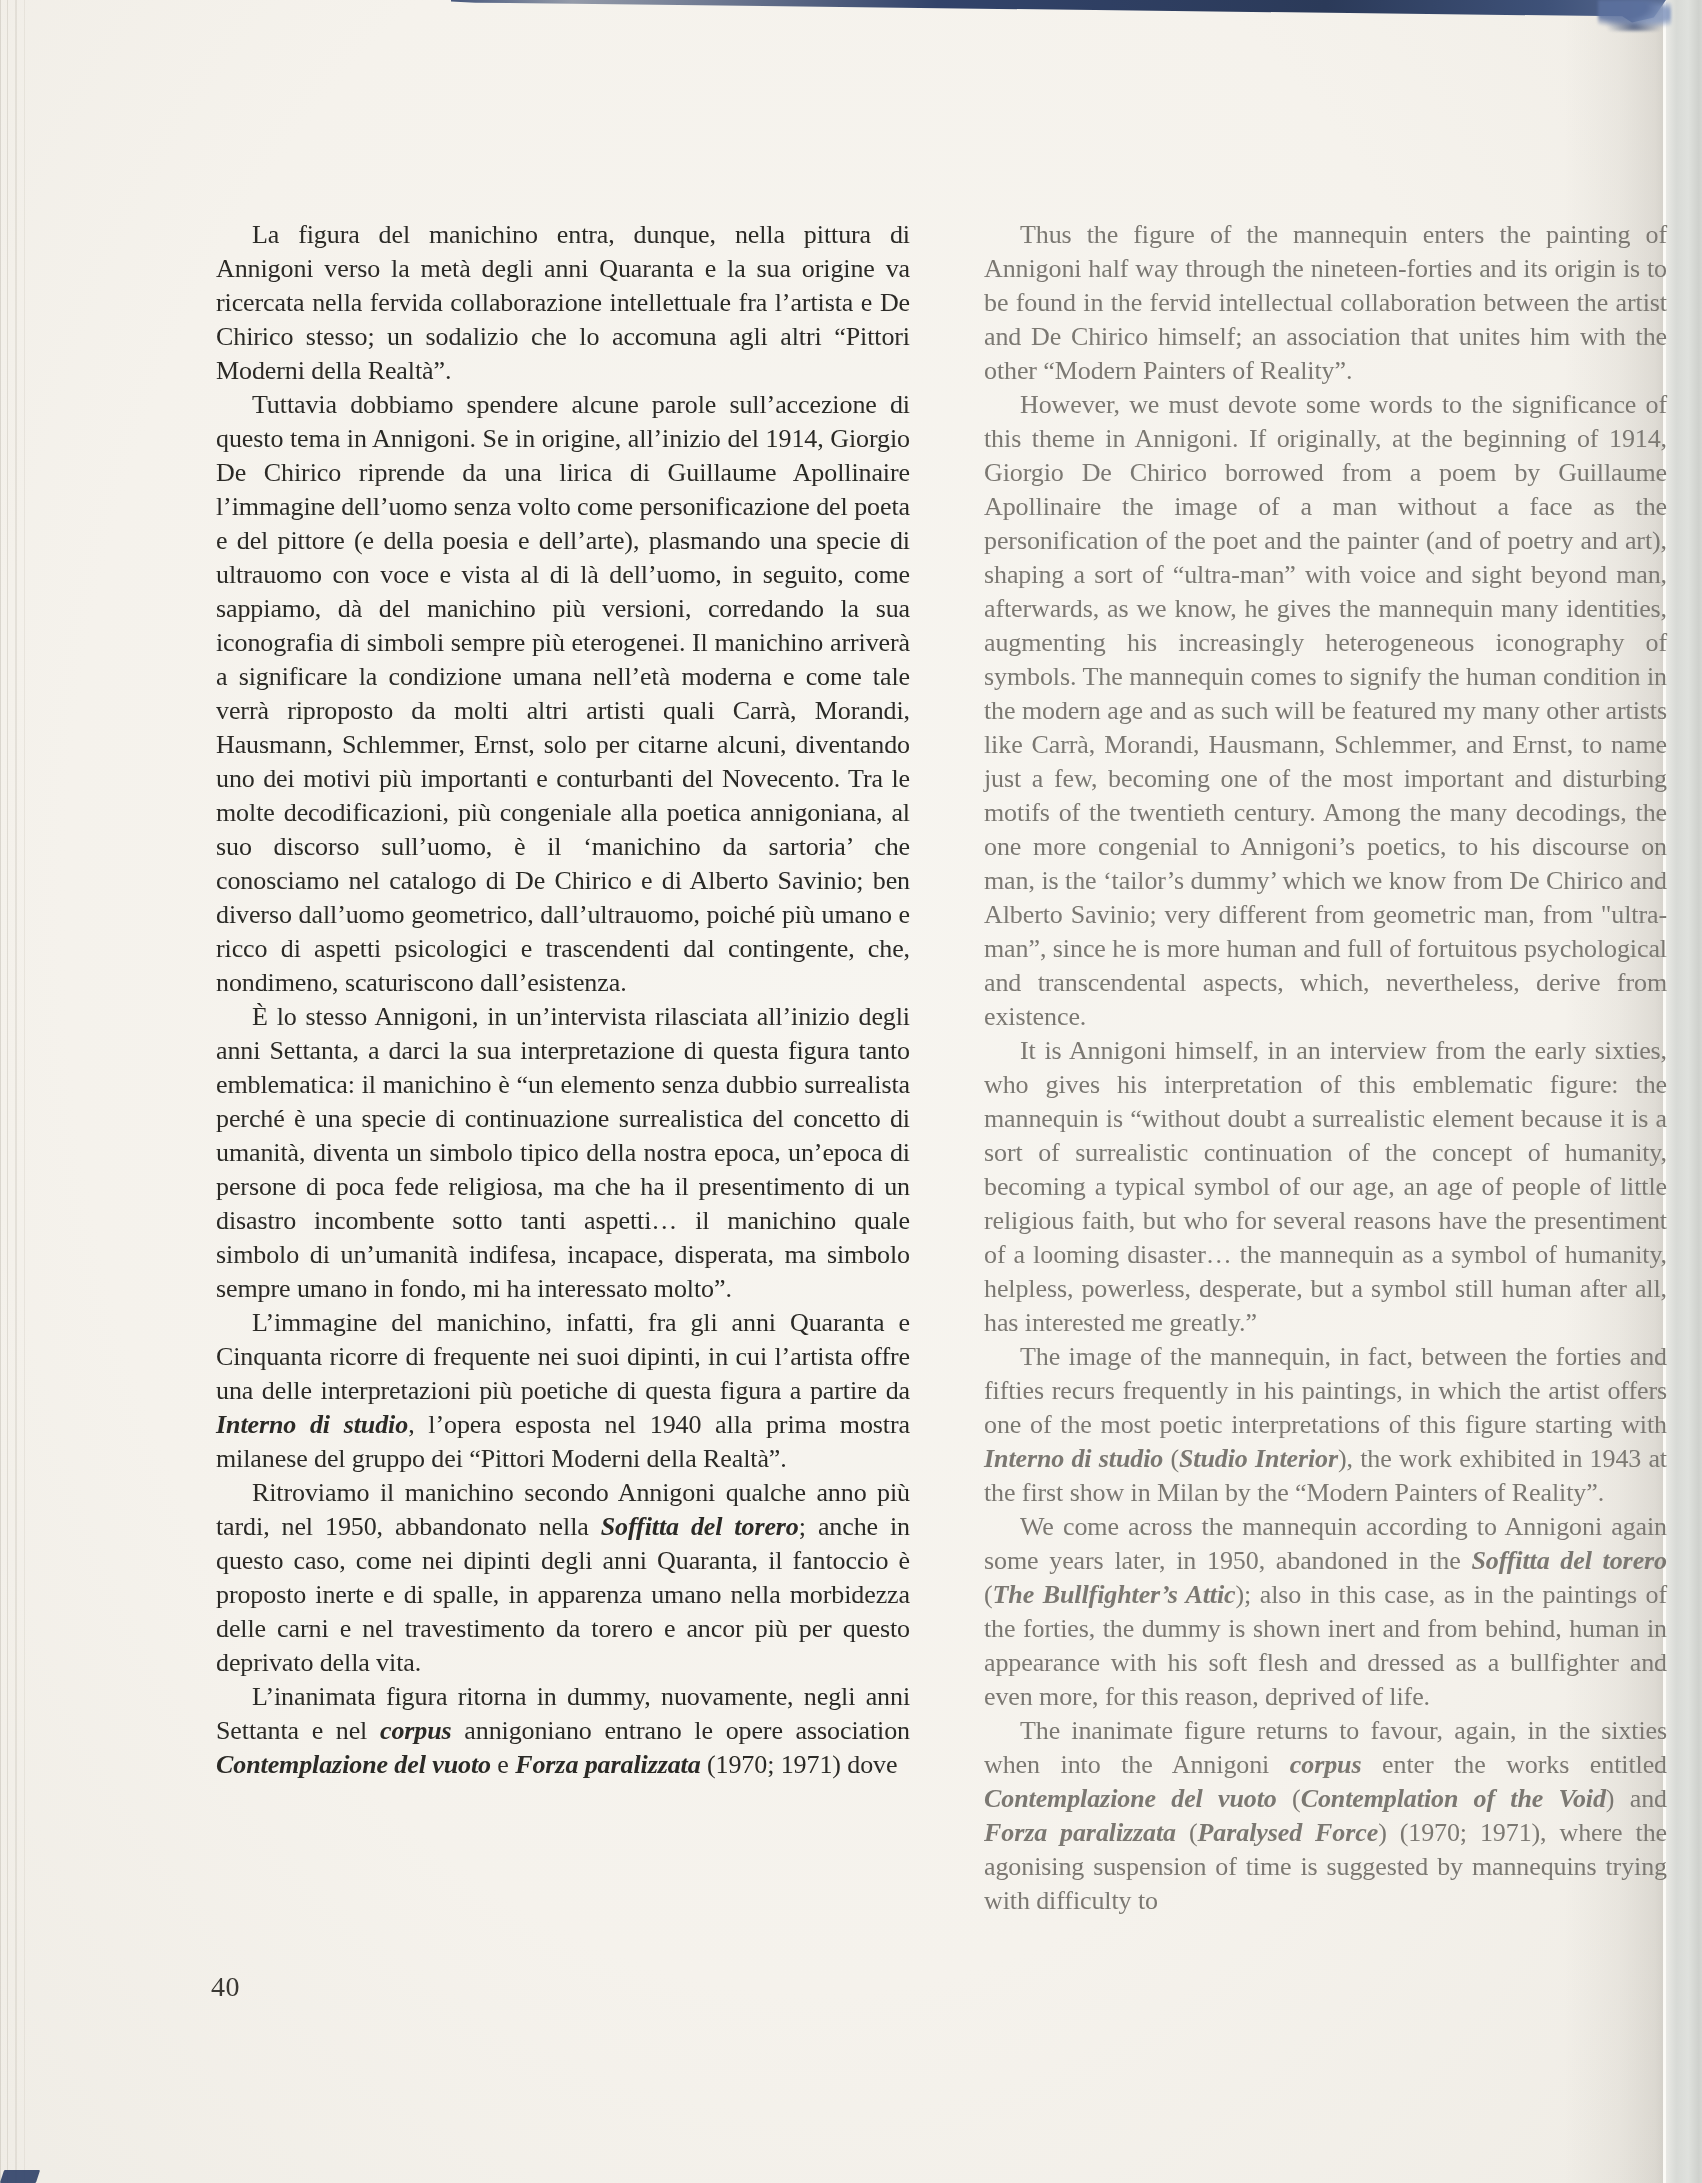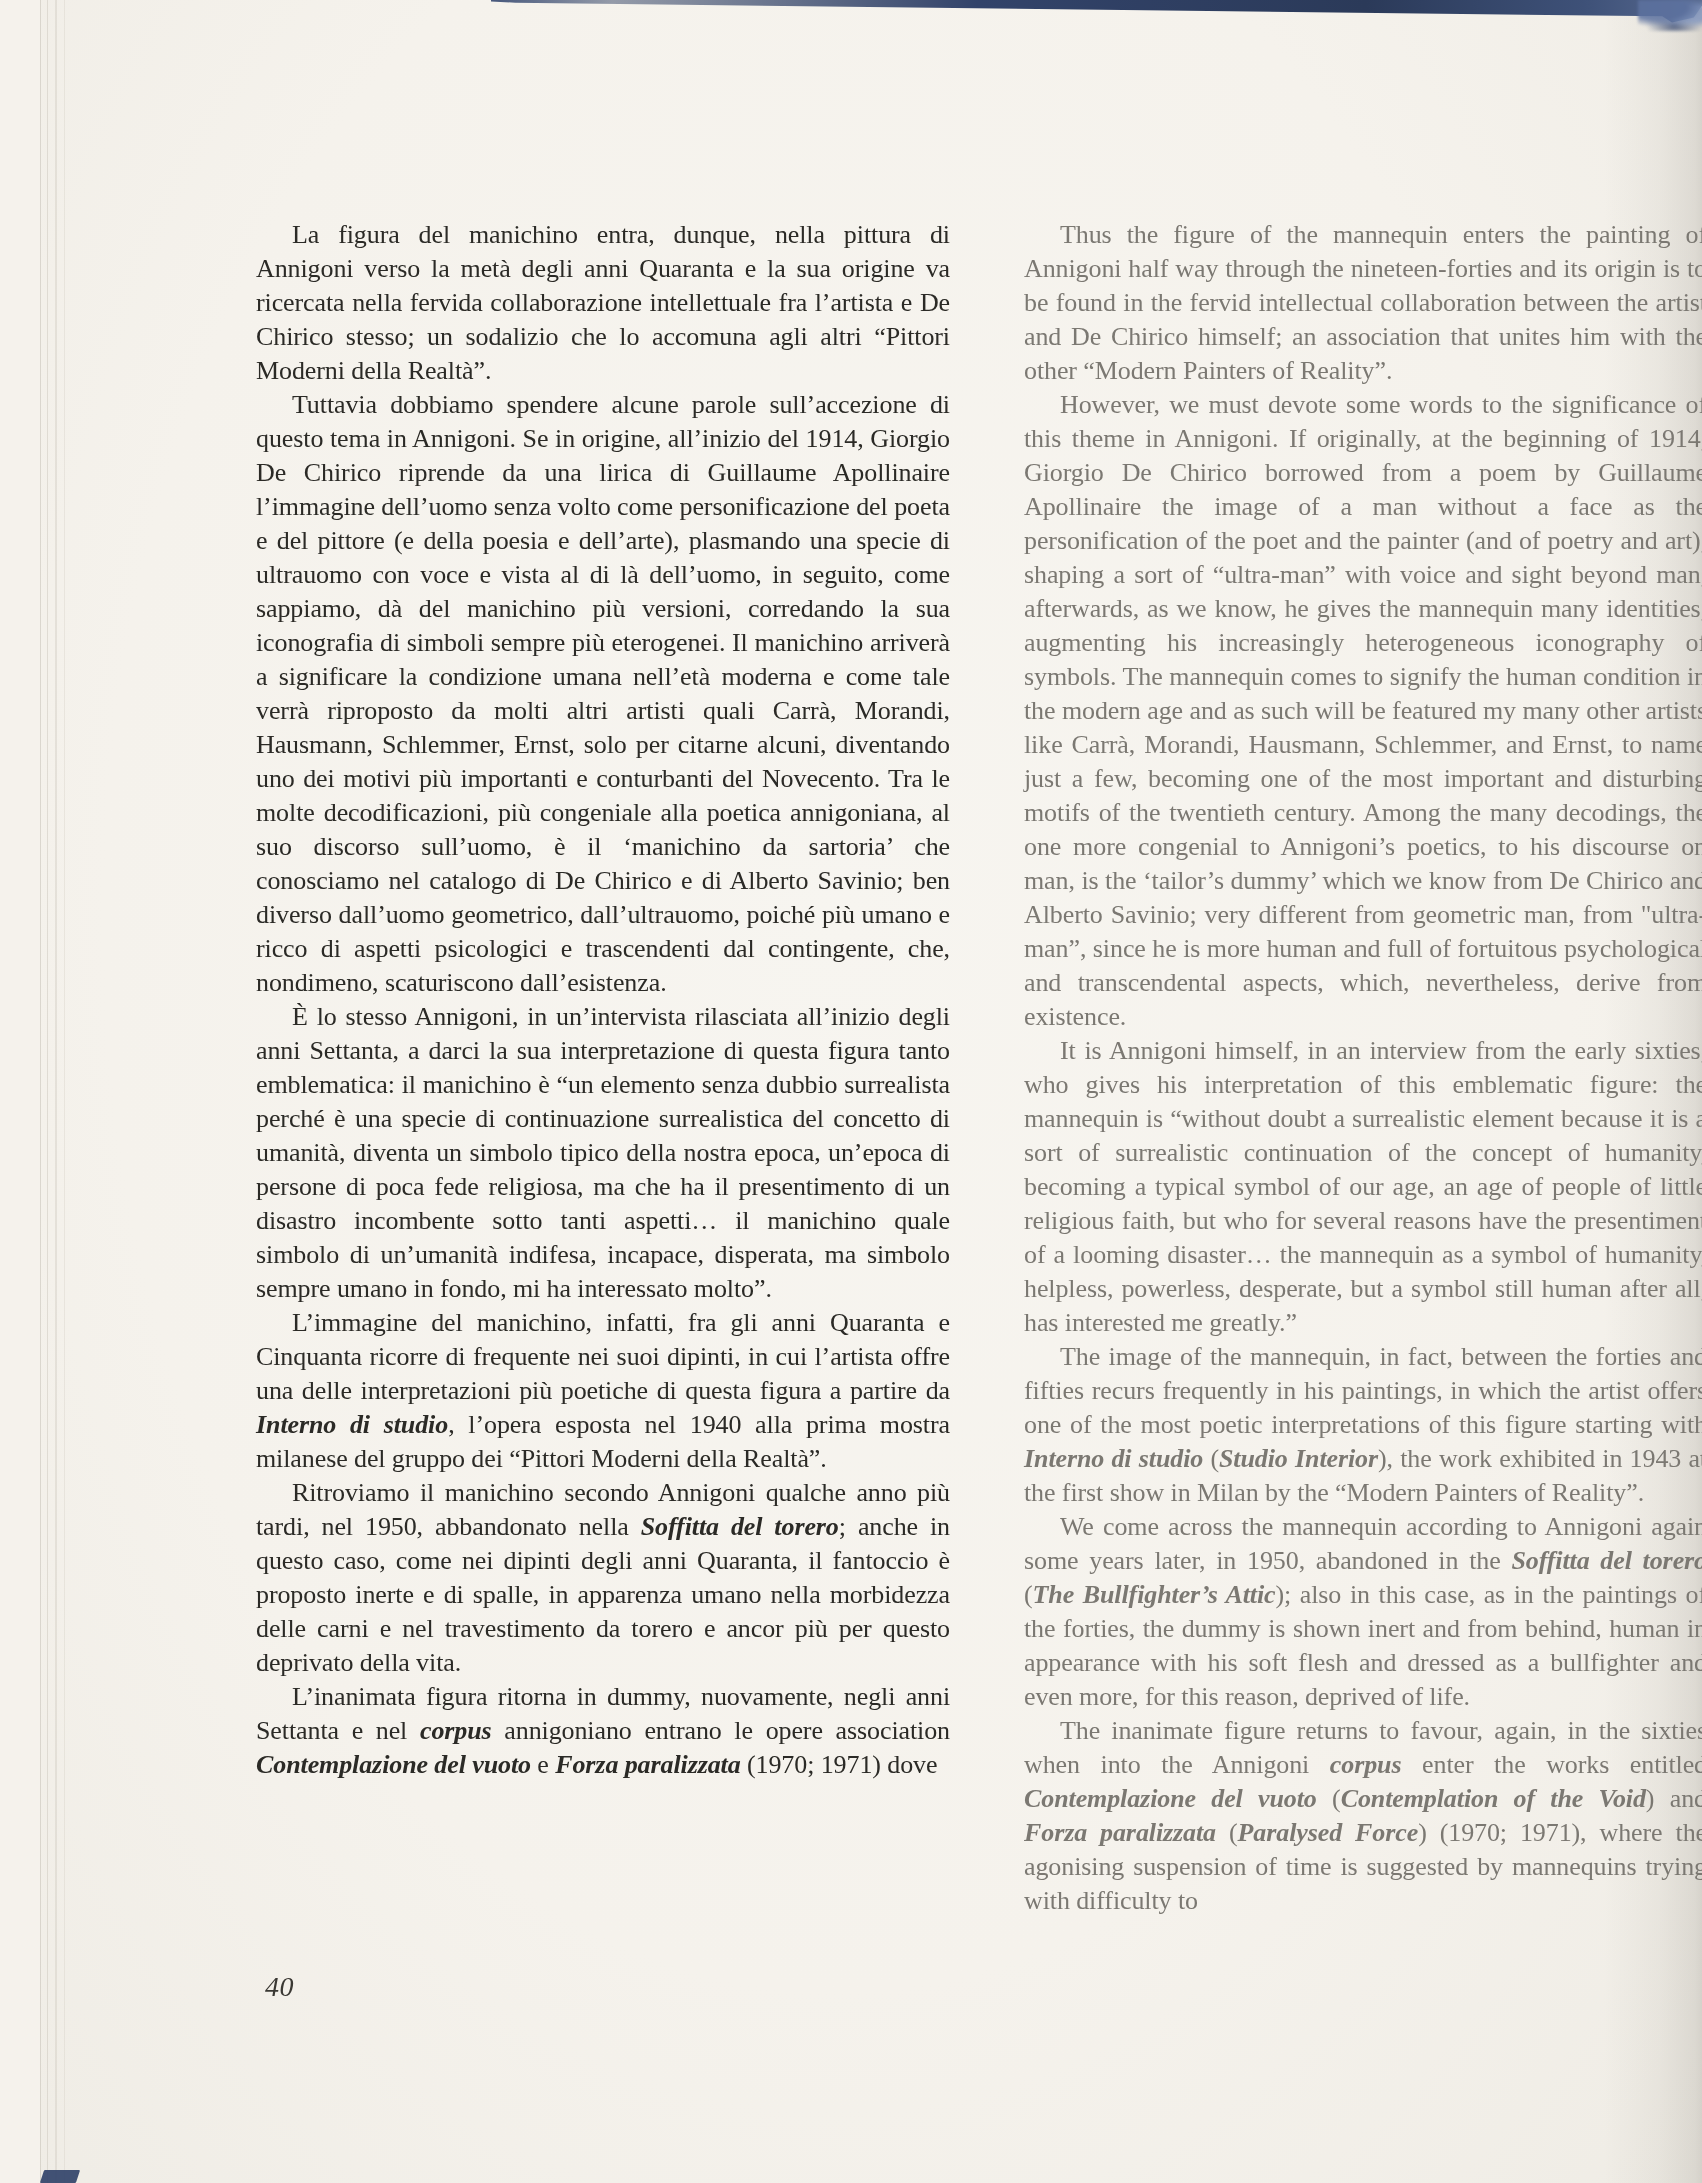--- a/index.html
+++ b/index.html
@@ -6,21 +6,20 @@
   html, body { margin: 0; padding: 0; }
   body {
     width: 1703px; height: 2183px;
     position: relative; overflow: hidden;
     background: var(--paper, #f5f2ec);
     font-family: "Liberation Serif", "DejaVu Serif", serif;
   }
   .page {
     position: absolute; inset: 0; overflow: hidden;
     background: radial-gradient(ellipse at 48% 42%, #f7f5f0 0%, var(--paper, #f5f2ec) 60%, #efece5 100%);
-    margin-left: 40px;
   }
   
   .fore-edge {
     position: absolute; left: 0; top: 0; width: 31px; height: 100%;
     background:
       linear-gradient(90deg,
         rgba(198,193,183,.55) 0 1.2px, rgba(0,0,0,0) 1.2px 7.1px,
         rgba(203,198,188,.50) 7.1px 8.3px, rgba(0,0,0,0) 8.3px 15.5px,
         rgba(209,204,194,.45) 15.5px 16.6px, rgba(0,0,0,0) 16.6px 24px,
         rgba(214,209,199,.40) 24px 25px, rgba(0,0,0,0) 25px);
@@ -64,24 +63,23 @@
     position: absolute; top: 218px;
     font-size: 26px; line-height: 34px;
     letter-spacing: -0.1px;
     text-align: justify; text-justify: inter-word;
   }
   .col p { margin: 0; text-indent: 36px; }
   .col em { font-style: italic; font-weight: bold; }
   .col-it { left: 216px;  width: 694px; color: var(--italian-ink, #2b2a26); }
   .col-en { left: 984px; width: 683px; color: var(--english-ink, #7b7872); }
   .page-number {
-    position: absolute; left: 225px; top: 1973px;
+    position: absolute; left: 211px; top: 1973px;
     font-size: 28px; line-height: 1; letter-spacing: 0.6px;
     color: #3a3833;
-    font-style: italic;
   }
 </style>
 </head>
 <body>
 
 <div class="page">
   <div class="fore-edge"></div>
   <div class="curl-shadow"></div>
   <div class="facing-edge"></div>
   <div class="cloth-top"></div>

